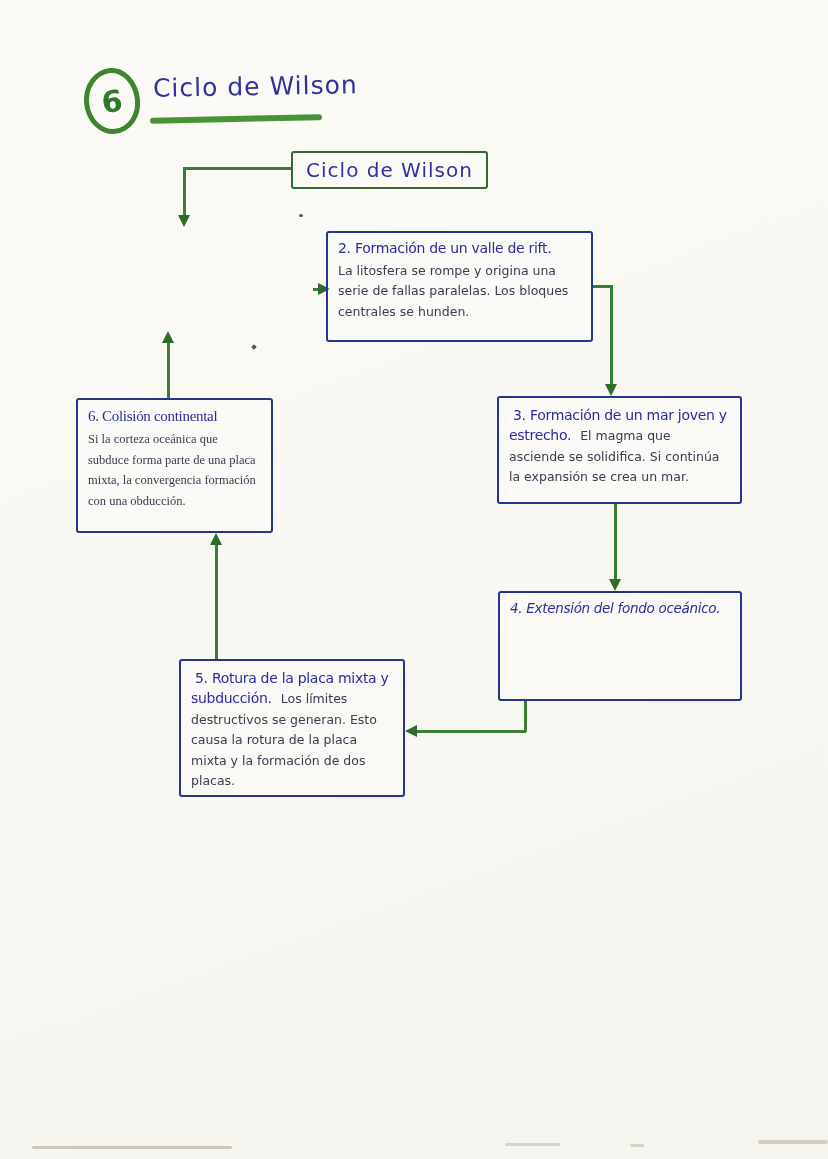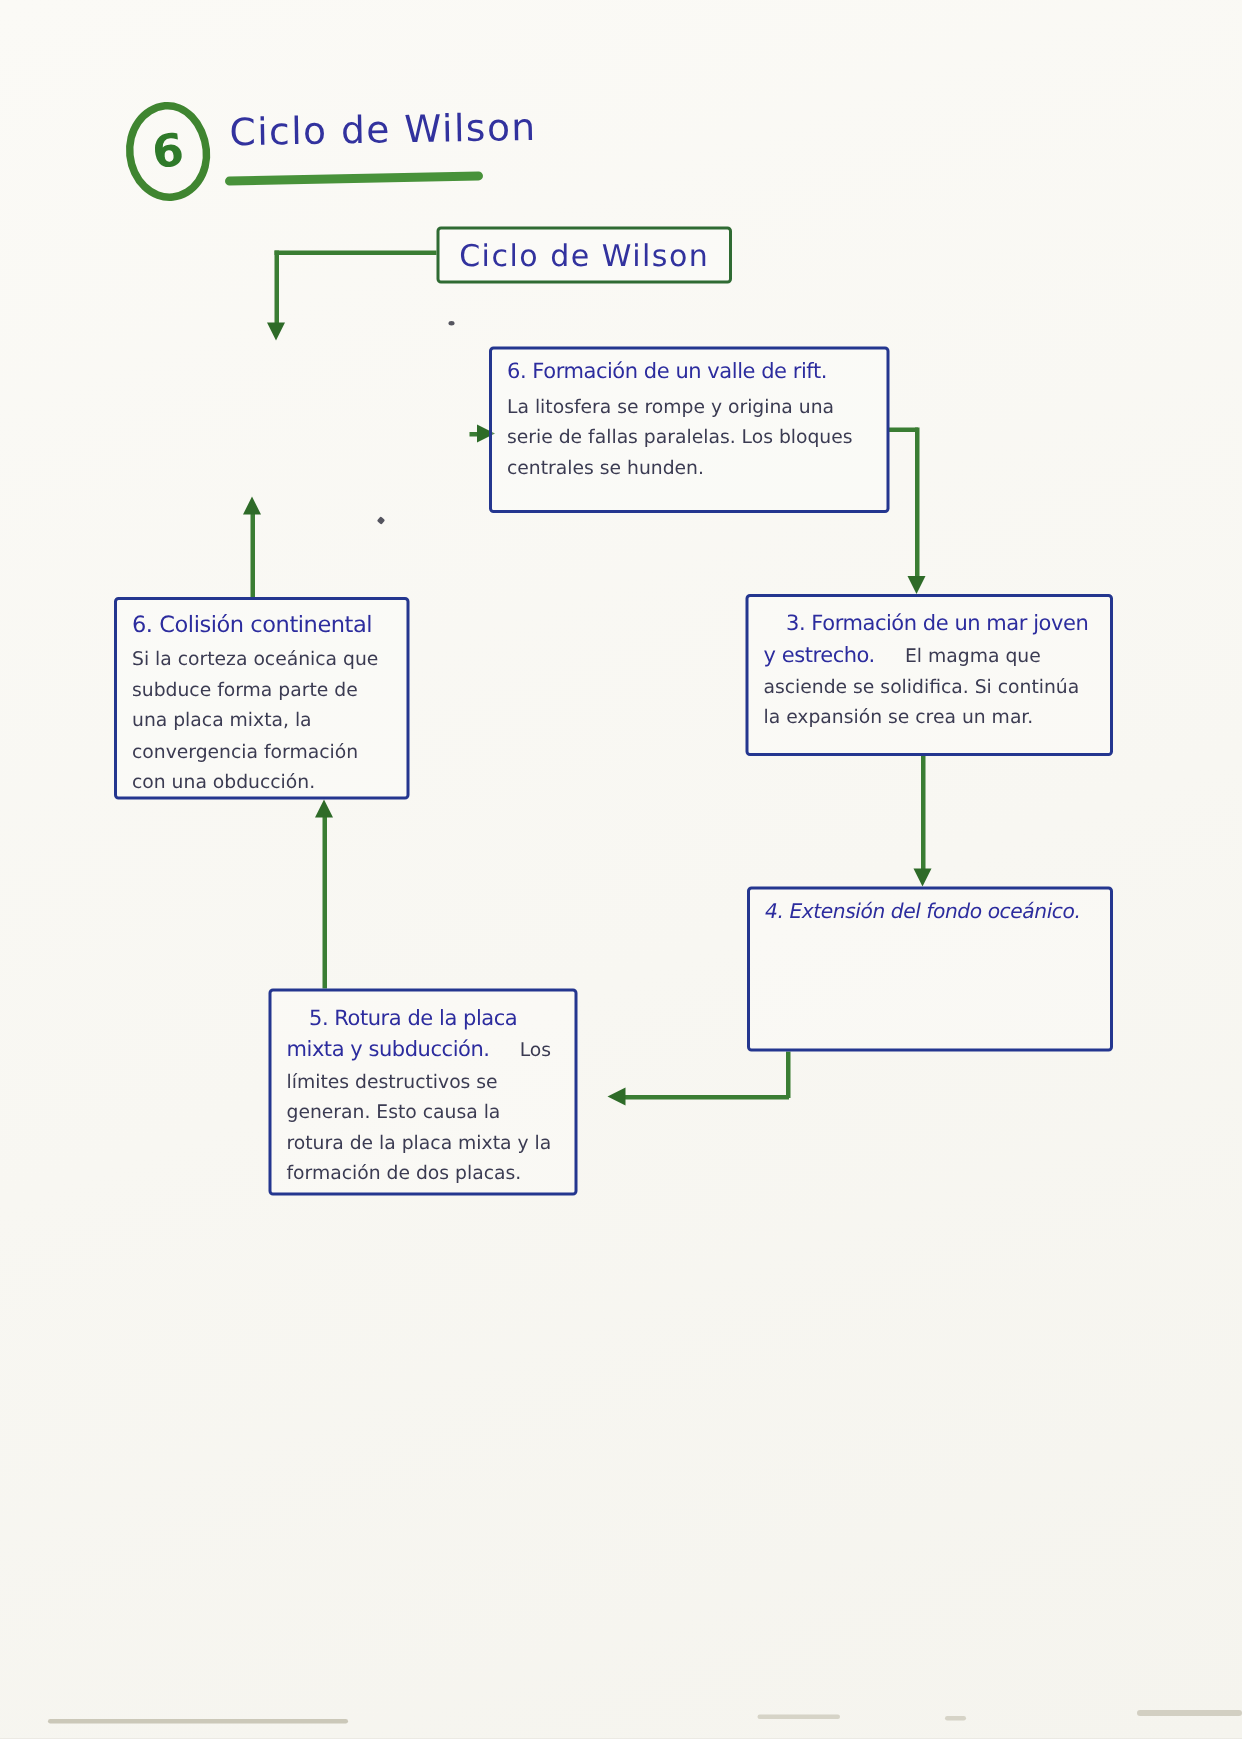--- a/index.html
+++ b/index.html
@@ -32,40 +32,40 @@
   }
   
   .fc-box{
     position:absolute;box-sizing:border-box;
     border:2.5px solid #24368f;border-radius:3px;
     padding:7px 10px;
     background:rgba(255,255,255,0.25);
     line-height:1.28;
   }
   .fc-box .head{color:#2c2c9e;display:block;letter-spacing:-0.3px;margin-bottom:2px;}
-  .fc-box.inline-head .head{display:inline;margin:15px;}
+  .fc-box.inline-head .head{display:inline;margin:4px;}
   .fc-box .body{color:#3b3b52;font-size:12.5px;}
   .root-box{
     position:absolute;box-sizing:border-box;
     border:2.5px solid #2f6b33;border-radius:3px;
     display:flex;align-items:center;justify-content:center;
     color:#32329e;font-size:20px;letter-spacing:1px;
     background:rgba(255,255,255,0.25);
   }
   .b1{left:76px;top:227px;width:238px;height:104px;}
   .b1 .head{font-size:15px;}
   .b2{left:326px;top:231px;width:267px;height:111px;}
   .b2 .head{font-size:14px;}
   .b3{left:497px;top:396px;width:245px;height:108px;}
   .b3 .head{font-size:14px;}
   .b4{left:498px;top:591px;width:244px;height:110px;font-style:italic;}
   .b4 .head{font-size:13.5px;}
-  .b5{left:179px;top:659px;width:206px;height:138px;}
+  .b5{left:179px;top:659px;width:226px;height:138px;}
   .b5 .head{font-size:14px;}
-  .b6{left:76px;top:398px;width:197px;height:135px;}
+  .b6{left:76px;top:398px;width:197px;height:135px;font-family:Liberation Serif, serif;}
   .b6 .head{font-size:15px;}
   
   .ln{position:absolute;background:#3a7d33;}
   .ah{position:absolute;width:0;height:0;}
   .ah.down{border-left:6px solid transparent;border-right:6px solid transparent;border-top:12px solid #2e6b28;}
   .ah.up{border-left:6px solid transparent;border-right:6px solid transparent;border-bottom:12px solid #2e6b28;}
   .ah.left{border-top:6px solid transparent;border-bottom:6px solid transparent;border-right:12px solid #2e6b28;}
   .ah.right{border-top:6px solid transparent;border-bottom:6px solid transparent;border-left:12px solid #2e6b28;}
   
   .speck{position:absolute;background:#55555f;border-radius:50%;}
@@ -105,21 +105,21 @@
   <div class="ah left" style="left:405px;top:725px;"></div>
 
   <div class="ln" style="left:215px;top:543px;width:2.5px;height:116px;"></div>
   <div class="ah up" style="left:210px;top:533px;"></div>
 
   <div class="ln" style="left:167px;top:341px;width:2.5px;height:57px;"></div>
   <div class="ah up" style="left:162px;top:331px;"></div>
 
 
   <div class="fc-box b2">
-    <span class="head">6. Formación de un valle de rift.</span>
+    <span class="head">2. Formación de un valle de rift.</span>
     <span class="body">La litosfera se rompe y origina una serie de fallas paralelas. Los bloques centrales se hunden.</span>
   </div>
 
   <div class="fc-box b3 inline-head">
     <span class="head">3. Formación de un mar joven y estrecho.</span>
     <span class="body">El magma que asciende se solidifica. Si continúa la expansión se crea un mar.</span>
   </div>
 
   <div class="fc-box b4">
     <span class="head">4. Extensión del fondo oceánico.</span>

